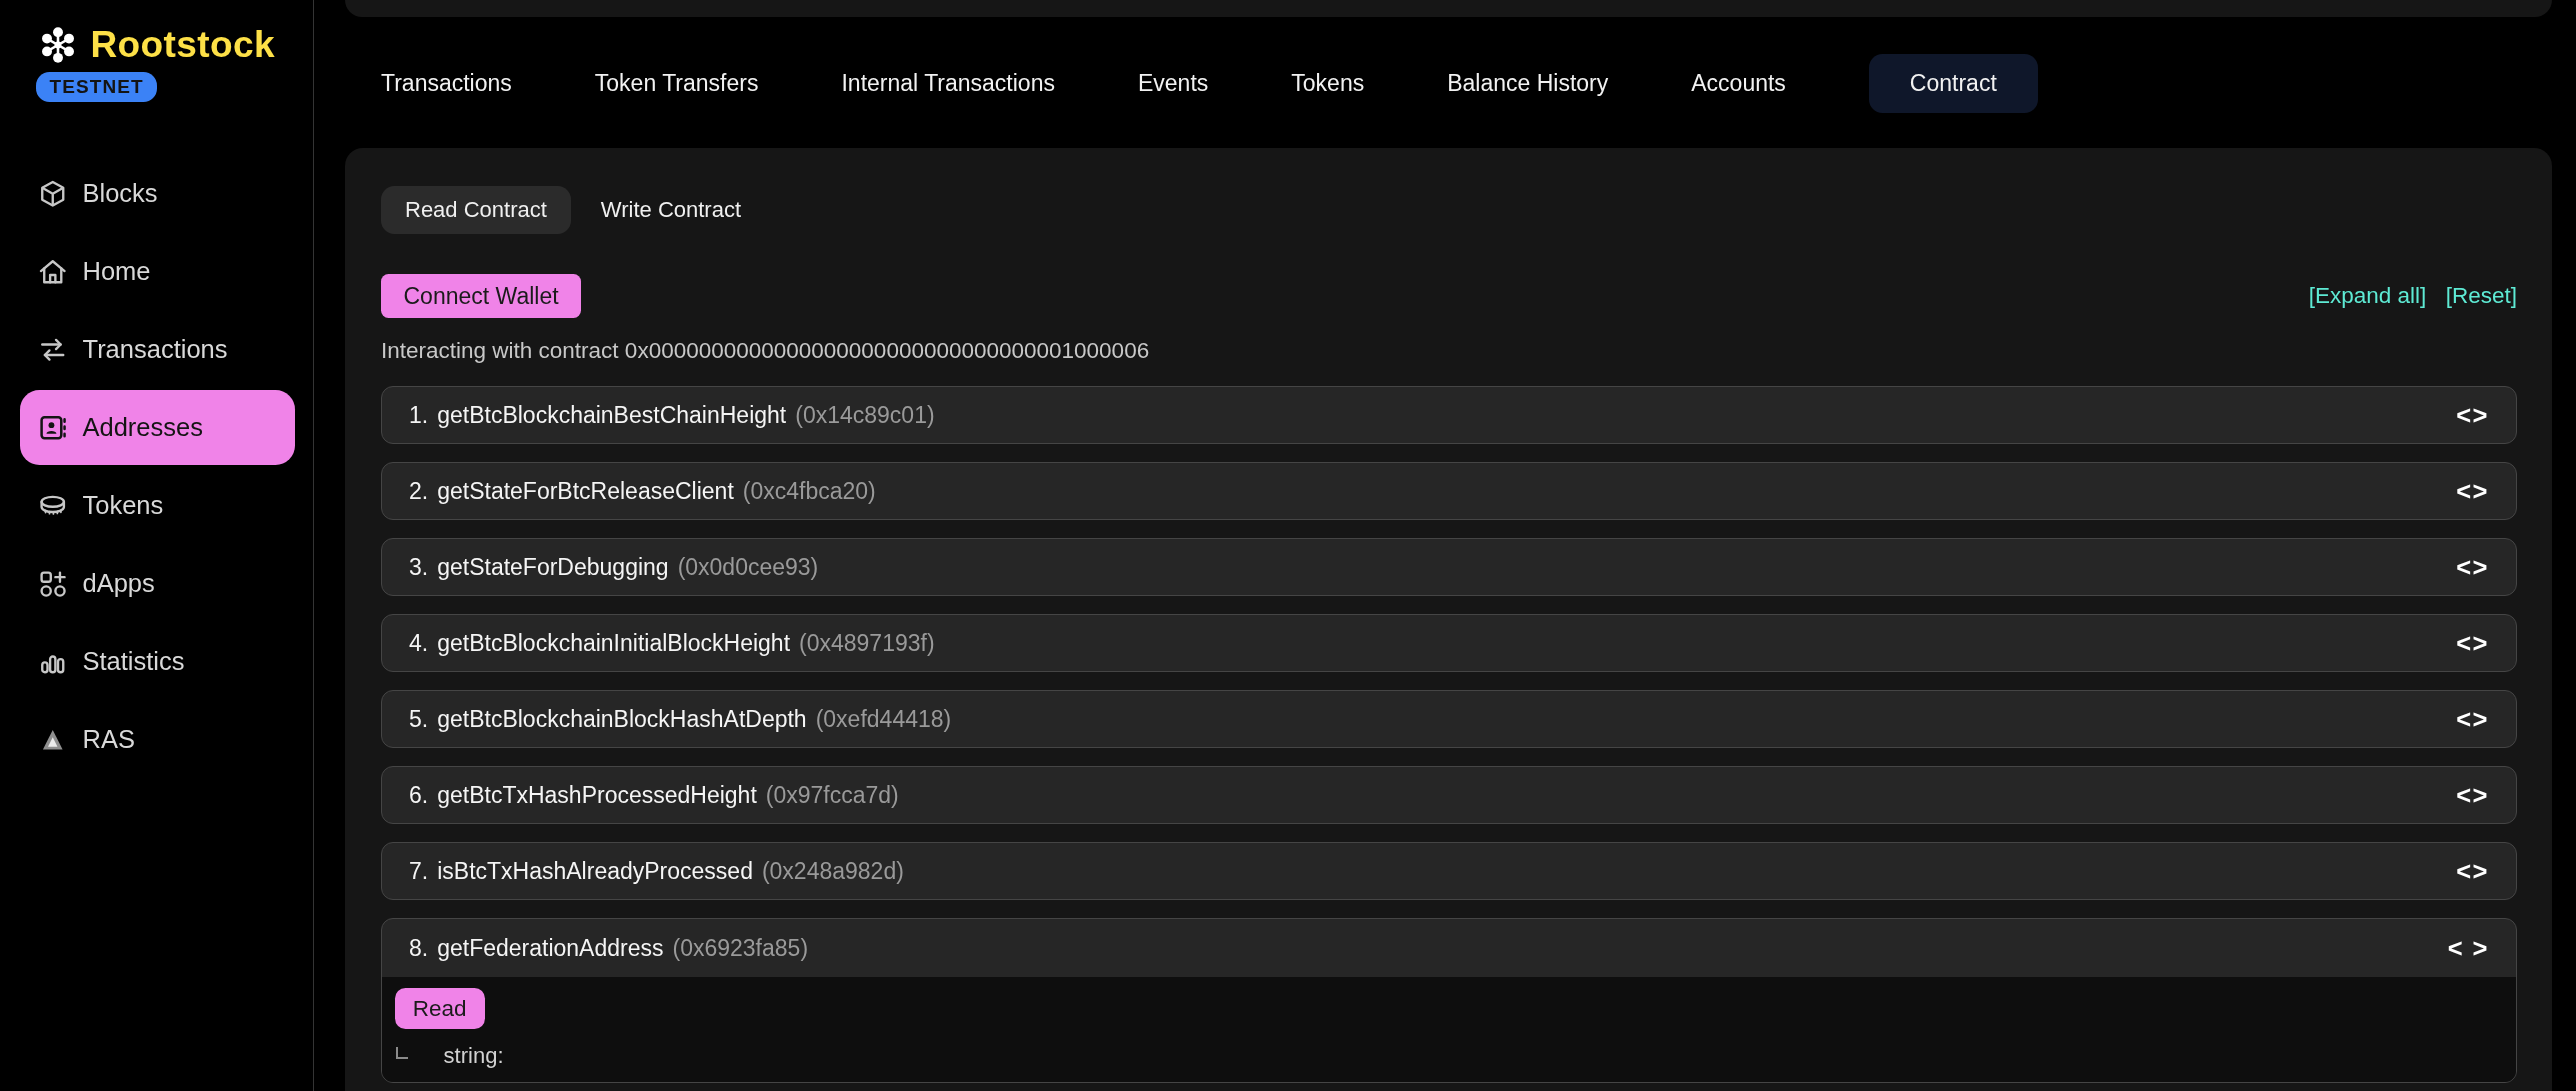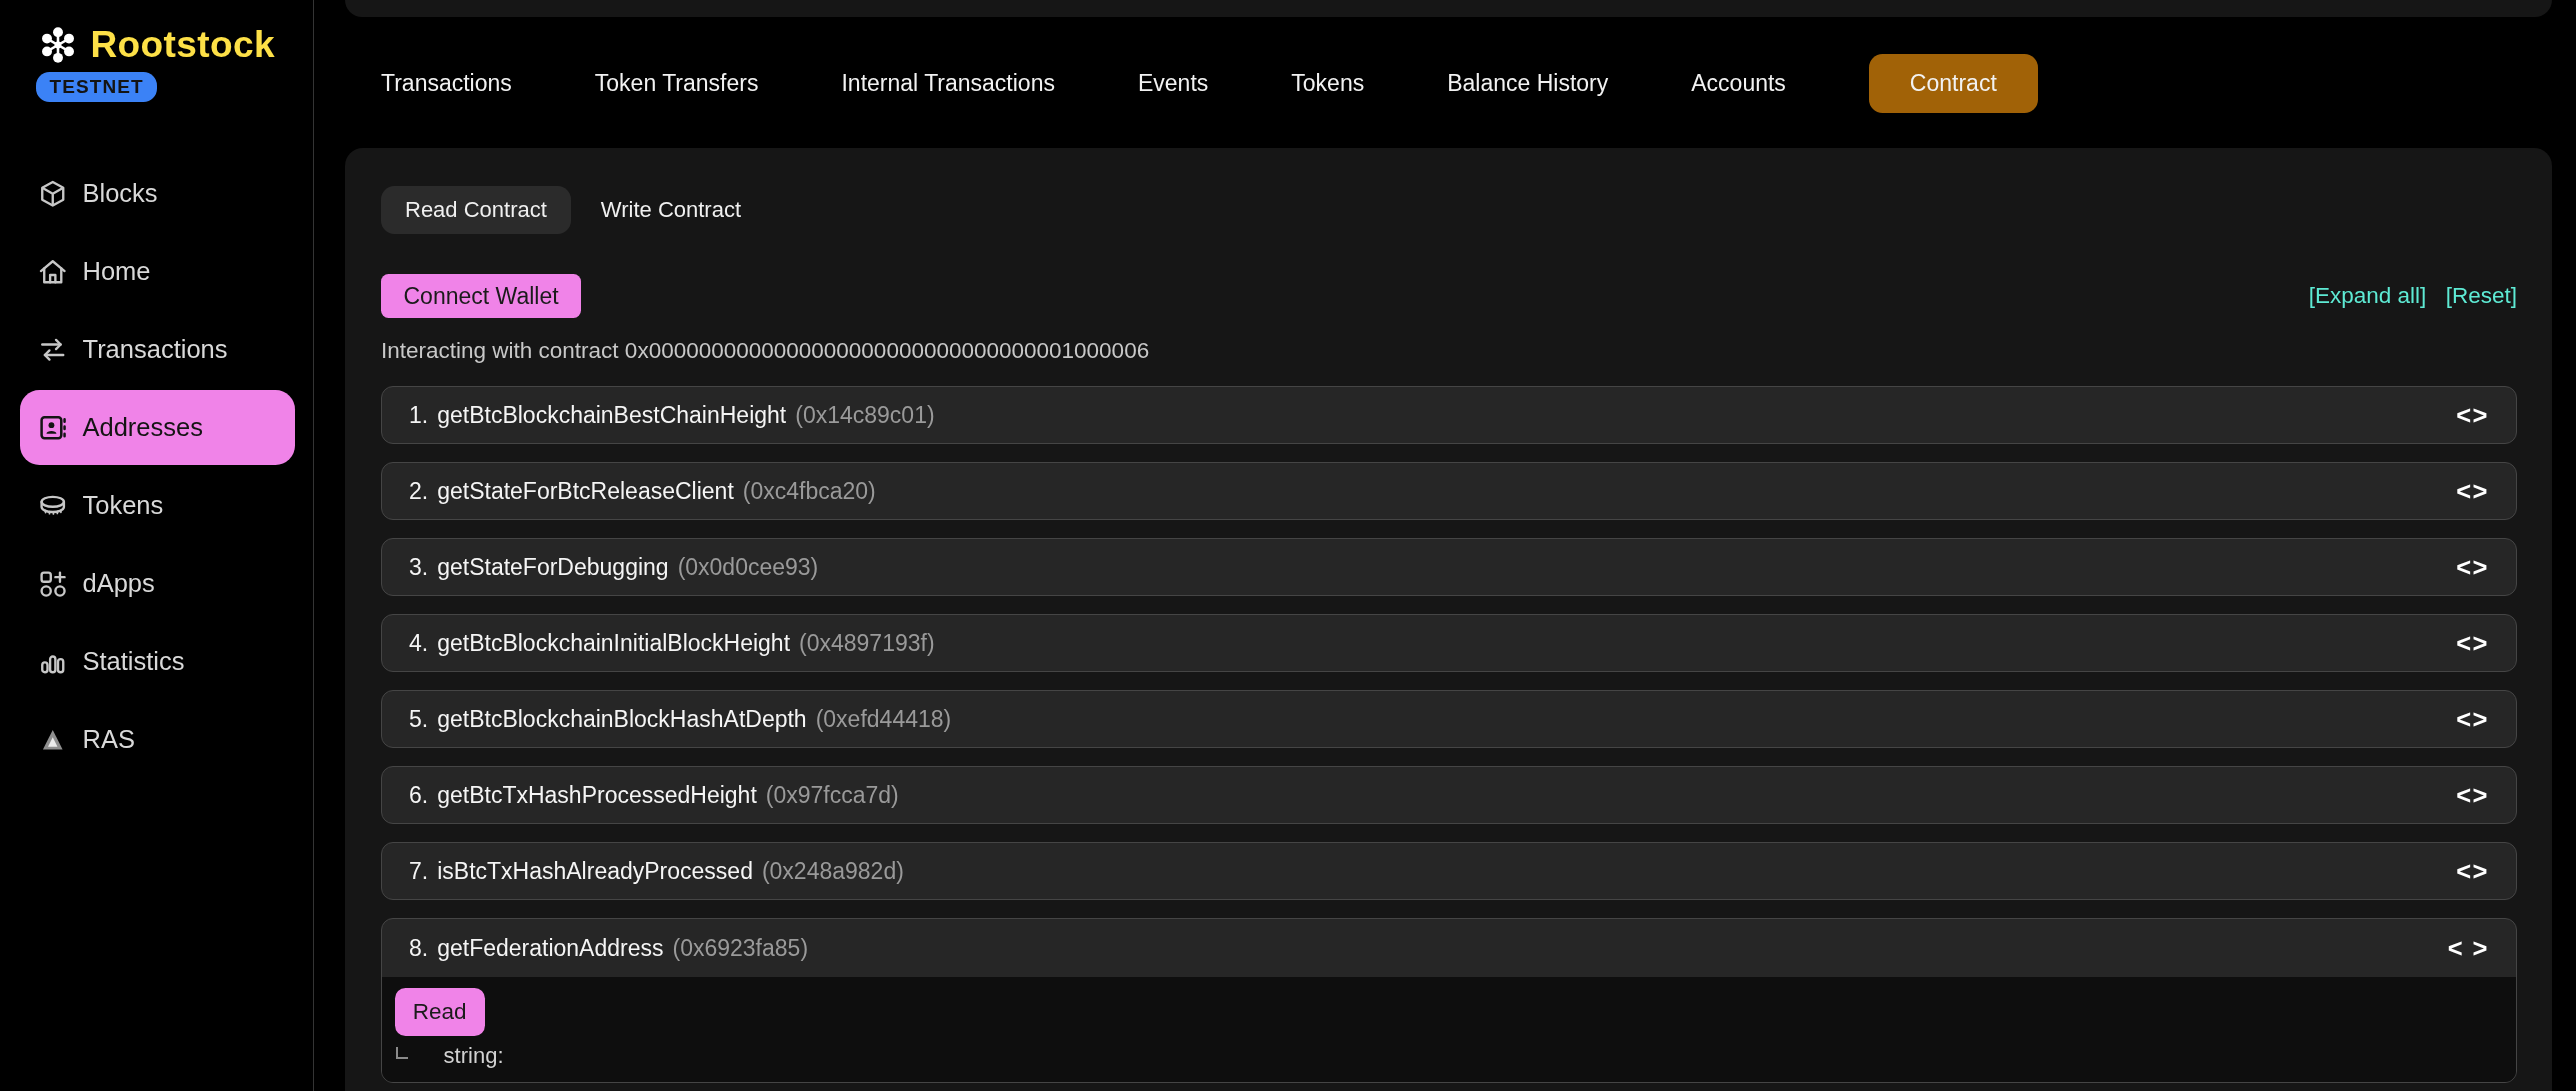--- a/index.html
+++ b/index.html
@@ -26,21 +26,21 @@
   .nav-item.active .nlabel { font-weight:500; color:#141414; }
 
   
   .top-strip { position:absolute; left:345px; top:0; width:2207px; height:16.5px;
     background:#161616; border-radius:0 0 18px 18px; }
 
   
   .tabbar { position:absolute; left:381px; top:54px; height:59px; display:flex;
     align-items:center; gap:83px; }
   .tab { font-size:23px; color:#f2f2f2; white-space:nowrap; cursor:pointer; }
-  .tab.active { background:#a16207; border-radius:13.5px; padding:0 41px; height:59px;
+  .tab.active { background:#0f172a; border-radius:13.5px; padding:0 41px; height:59px;
     display:flex; align-items:center; }
 
   
   .panel { position:absolute; left:345px; top:148px; width:2207px; height:943px;
     background:#161616; border-radius:18px 18px 0 0; }
 
   .subtabs { position:absolute; left:36px; top:38px; display:flex; align-items:center; gap:30px; }
   .subtab { font-size:22px; color:#f0f0f0; cursor:pointer; }
   .subtab.active { background:#2b2b2b; border-radius:13.5px; height:48px; padding:0 24px;
     display:flex; align-items:center; }
@@ -62,21 +62,21 @@
   .fnum, .fname { font-size:23px; color:#f5f5f5; font-weight:500; }
   .fsel { font-size:23px; color:#9a9a9a; font-weight:400; }
   .code-icon { margin-left:auto; color:#fff; font-size:25.5px; font-weight:600;
     letter-spacing:1.5px; cursor:pointer; user-select:none; }
 
   .frow-group { margin-bottom:0; background:#262626; border:1.5px solid #454545;
     border-radius:12px; overflow:hidden; }
   .frow-group .frow-head { height:58px; display:flex; align-items:center; padding:0 27px;
     cursor:pointer; }
   .frow-group .frow-body { background:#0e0e0e; height:105px; position:relative; }
-  .read-btn { position:absolute; left:12.8px; top:11.3px; height:48px; padding:0 18px;
+  .read-btn { position:absolute; left:12.8px; top:11.3px; height:41px; padding:0 18px;
     background:#f083e8; color:#1b1b1b; font-size:22.5px; font-weight:500; border:none;
     border-radius:10.5px; cursor:pointer; font-family:inherit; }
   .out-line { position:absolute; left:14.3px; top:66px; display:flex; align-items:center;gap:24px; }
   .branch-icon { width:11.3px; height:11.3px; border-left:2.3px solid #8a8a8a;
     border-bottom:2.3px solid #8a8a8a; margin-right:12px; margin-top:-6px; }
   .out-type { font-size:22px; color:#d2d2d2; }
 
   svg { display:block; }
 </style>
 </head>

